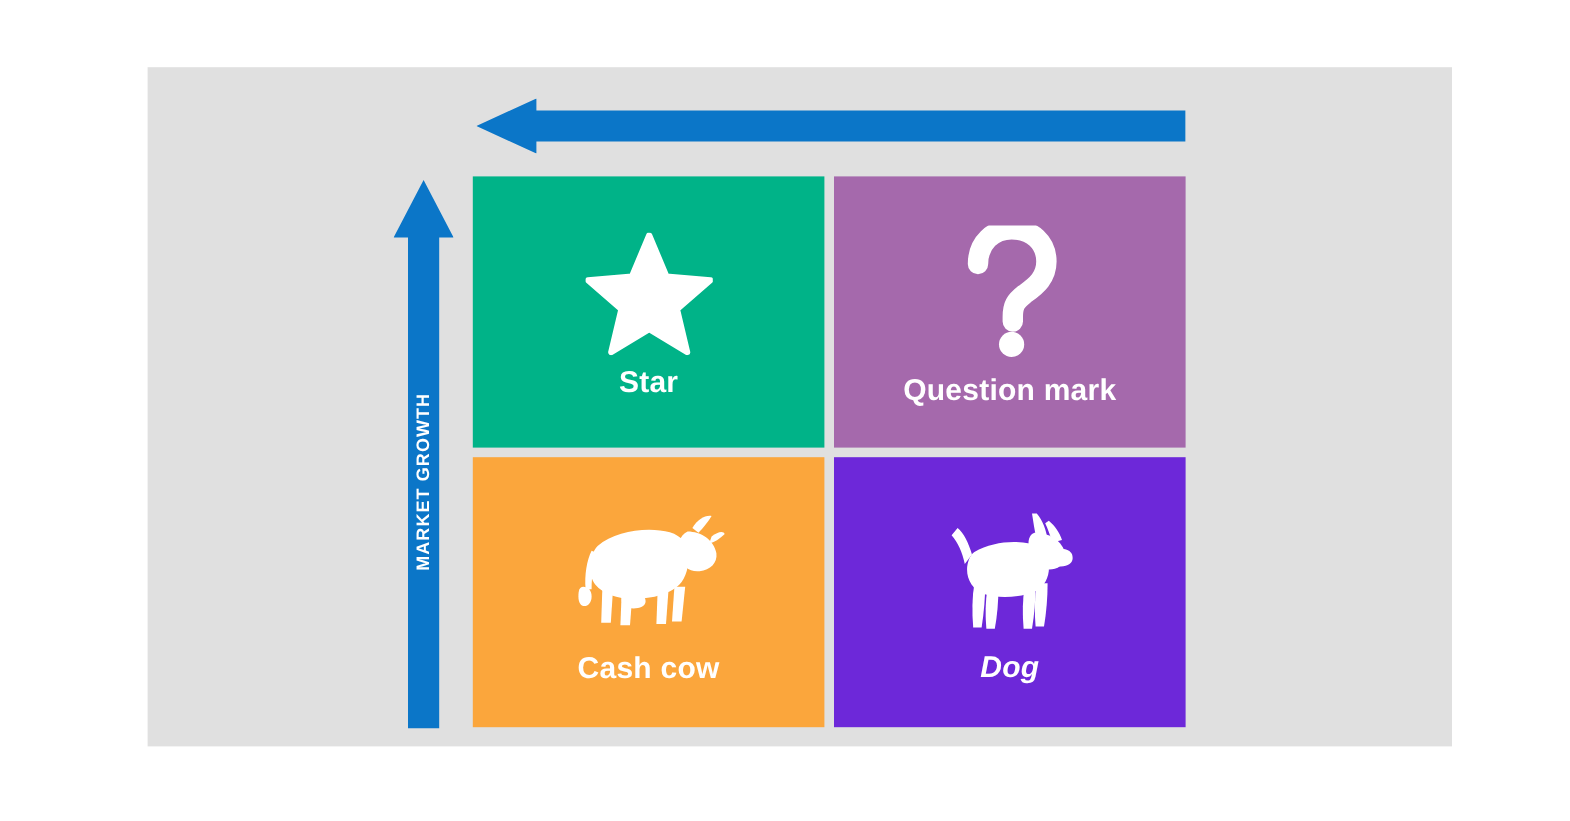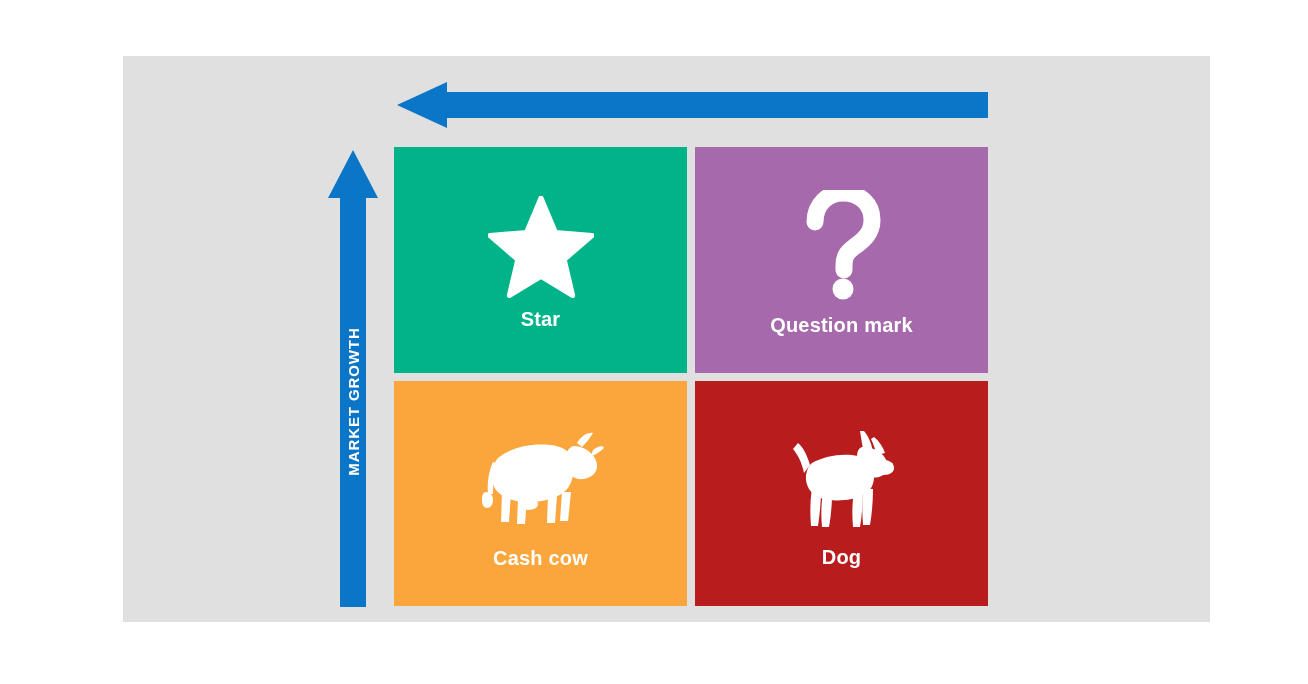--- a/index.html
+++ b/index.html
@@ -115,31 +115,31 @@
   .q-icon {
     display: flex;
     align-items: center;
     justify-content: center;
     height: 112px;
     margin-bottom: 2px;
   }
   .q-icon svg { display: block; }
   .q-label {
     color: #ffffff;
-    font-size: 20px;
+    font-size: 25px;
     font-weight: bold;
     letter-spacing: 0.2px;
     font-family: "Liberation Sans", sans-serif;
     line-height: 1;
   }
 
   .q-star     { background: #00b388; }
   .q-question { background: #a569ac; }
   .q-cow      { background: #fba63c; }
-  .q-dog      { background: #b91c1c; }
+  .q-dog      { background: #6d28d9; font-style: italic; }
 
   .q-question .q-icon { height: 120px; }
   .q-question .q-label { margin-top: 8px; }
   .q-cow .q-label { margin-top: 14px; }
   .q-dog .q-label { margin-top: 12px; }
   .q-star .q-label { margin-top: 4px; }
 </style>
 </head>
 <body>
 

